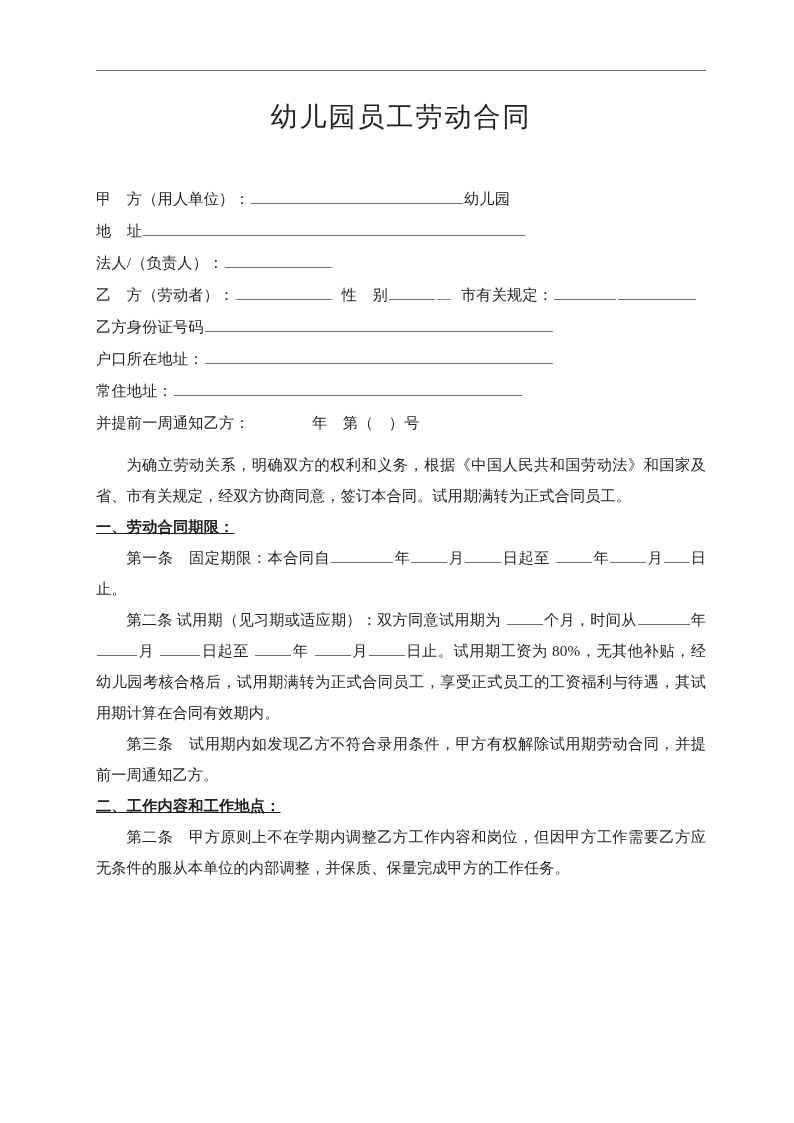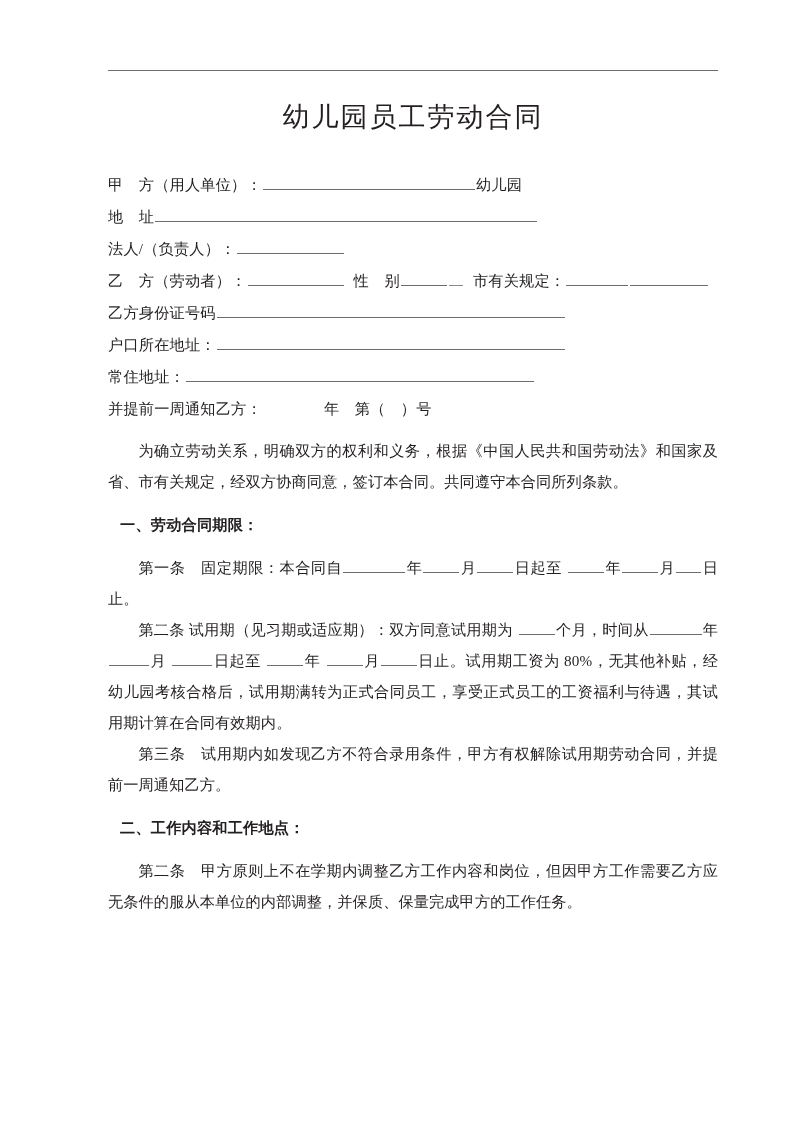--- a/index.html
+++ b/index.html
@@ -15,41 +15,41 @@
     position: relative;
     width: 794px;
     height: 1123px;
     background: #ffffff;
     margin: 0 auto;
     overflow: hidden;
     box-sizing: border-box;
   }
   .content {
     position: absolute;
-    left: 108px;
+    left: 96px;
     top: 0;
     width: 610px;
   }
   .header-rule {
     margin-top: 70px;
     border-top: 1.2px solid #6d6d6d;
     width: 610px;
     height: 0;
   }
   .doc-title {
     font-size: 27px;
     text-align: center;
     letter-spacing: 2px;
     margin-top: 30px;
     margin-bottom: 0;
     font-weight: normal;
     line-height: 1.2;
   }
   .fields {
-    margin-top: 36px;
+    margin-top: 50px;
   }
   .field-line {
     font-size: 15.2px;
     line-height: 32px;
     white-space: nowrap;
     letter-spacing: 0.2px;
   }
   .blank {
     display: inline-block;
     border-bottom: 1.1px solid #6d6d6d;
@@ -70,23 +70,24 @@
     text-align: justify;
     text-justify: inter-ideograph;
     letter-spacing: 0.1px;
   }
   p.indent {
     text-indent: 2em;
   }
   h2.section {
     font-size: 15.2px;
     line-height: 31px;
-    margin: 12px;
+    margin: 0;
     font-weight: bold;
     letter-spacing: 0.2px;
+    text-decoration: underline;
   }
   .ws {
     display: inline-block;
     width: 0.6em;
   }
   .ws-sm {
     display: inline-block;
     width: 0.35em;
   }
 </style>
@@ -132,21 +133,21 @@
 
       <div class="field-line">
         <span>并提前一周通知乙方：</span><span style="display:inline-block;width:62px"></span><span>年　第（　）号</span>
       </div>
 
 
     </div>
 
     <div class="body-text">
 
-      <p class="para indent">为确立劳动关系，明确双方的权利和义务，根据《中国人民共和国劳动法》和国家及省、市有关规定，经双方协商同意，签订本合同。共同遵守本合同所列条款。</p>
+      <p class="para indent">为确立劳动关系，明确双方的权利和义务，根据《中国人民共和国劳动法》和国家及省、市有关规定，经双方协商同意，签订本合同。试用期满转为正式合同员工。</p>
 
       <h2 class="section">一、劳动合同期限：</h2>
 
       <p class="para indent">
         <span>第一条　固定期限：本合同自</span><span class="blank" style="width:62px"></span><span>年</span><span class="blank" style="width:36px"></span><span>月</span><span class="blank" style="width:36px"></span><span>日起至</span><span class="ws-sm"></span><span class="blank" style="width:36px"></span><span>年</span><span class="blank" style="width:36px"></span><span>月</span><span class="blank" style="width:25px"></span><span>日止。</span>
       </p>
 
       <p class="para indent">
         <span>第二条 试用期（见习期或适应期）：双方同意试用期为</span><span class="ws-sm"></span><span class="blank" style="width:36px"></span><span>个月，时间从</span><span class="blank" style="width:52px"></span><span>年</span><span class="blank" style="width:40px"></span><span>月</span><span class="ws-sm"></span><span class="blank" style="width:40px"></span><span>日起至</span><span class="ws-sm"></span><span class="blank" style="width:36px"></span><span>年</span><span class="ws-sm"></span><span class="blank" style="width:36px"></span><span>月</span><span class="blank" style="width:36px"></span><span>日止。试用期工资为 80%，无其他补贴，经幼儿园考核合格后，试用期满转为正式合同员工，享受正式员工的工资福利与待遇，其试用期计算在合同有效期内。</span>
       </p>

